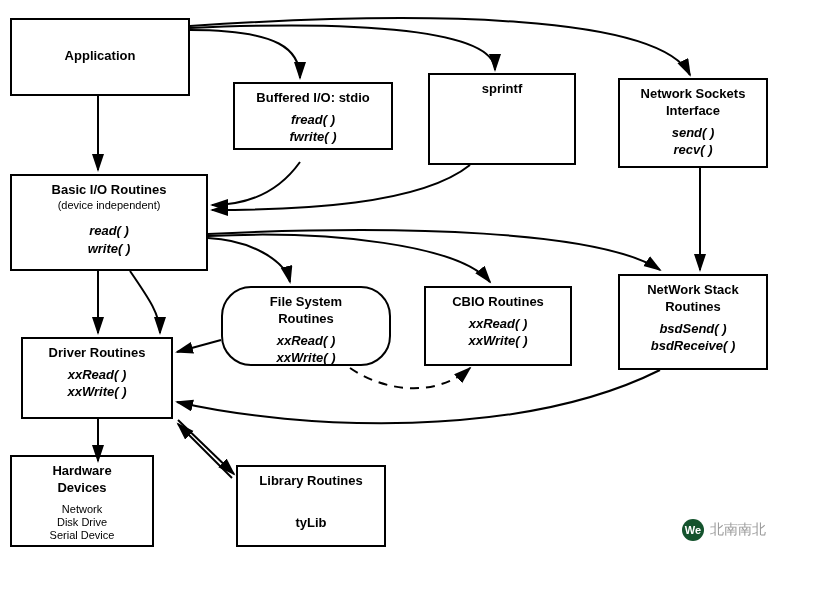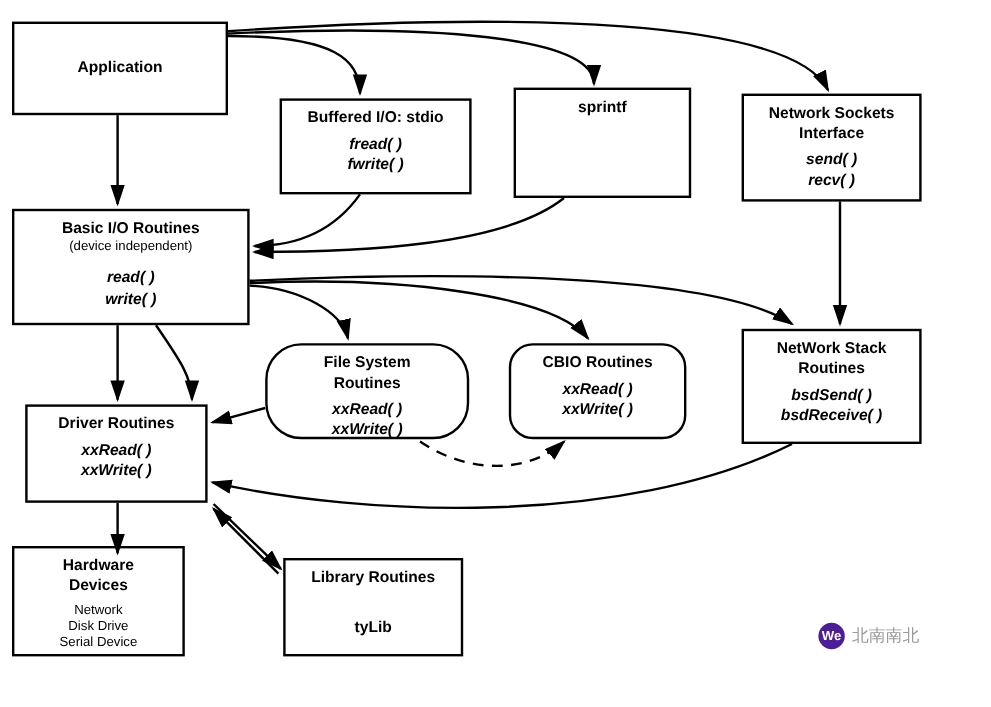--- a/index.html
+++ b/index.html
@@ -42,21 +42,21 @@
     font-size: 14px;
     color: #999;
     display: flex;
     align-items: center;
     gap: 6px;
   }
   .wm .ico {
     width: 22px;
     height: 22px;
     border-radius: 50%;
-    background: #4c1d95;
+    background: #14532d;
     display: flex;
     align-items: center;
     justify-content: center;
     color: #fff;
     font-size: 11px;
     font-weight: bold;
   }
   svg.arrows {
     position: absolute;
     left: 0; top: 0;
@@ -65,21 +65,21 @@
     pointer-events: none;
   }
 </style>
 </head>
 <body>
 
 <div class="box" style="left:10px; top:18px; width:180px; height:78px;">
   <div class="title" style="margin-top:22px;">Application</div>
 </div>
 
-<div class="box" style="left:233px; top:82px; width:160px; height:80px;">
+<div class="box" style="left:233px; top:82px; width:160px; height:68px;">
   <div class="title">Buffered I/O: stdio</div>
   <div class="funcs">fread( )<br>fwrite( )</div>
 </div>
 
 <div class="box" style="left:428px; top:73px; width:148px; height:92px;">
   <div class="title">sprintf</div>
 </div>
 
 <div class="box" style="left:618px; top:78px; width:150px; height:90px;">
   <div class="title">Network Sockets<br>Interface</div>
@@ -90,21 +90,21 @@
   <div class="title">Basic I/O Routines</div>
   <div class="sub">(device independent)</div>
   <div class="funcs" style="margin-top:10px;">read( )<br>write( )</div>
 </div>
 
 <div class="box" style="left:221px; top:286px; width:170px; height:80px;border-radius:30px;">
   <div class="title">File System Routines</div>
   <div class="funcs">xxRead( )<br>xxWrite( )</div>
 </div>
 
-<div class="box" style="left:424px; top:286px; width:148px; height:80px;border-radius:20px;">
+<div class="box" style="left:424px; top:286px; width:148px; height:80px;">
   <div class="title">CBIO Routines</div>
   <div class="funcs">xxRead( )<br>xxWrite( )</div>
 </div>
 
 <div class="box" style="left:618px; top:274px; width:150px; height:96px;">
   <div class="title">NetWork Stack<br>Routines</div>
   <div class="funcs">bsdSend( )<br>bsdReceive( )</div>
 </div>
 
 <div class="box" style="left:21px; top:337px; width:152px; height:82px;">

